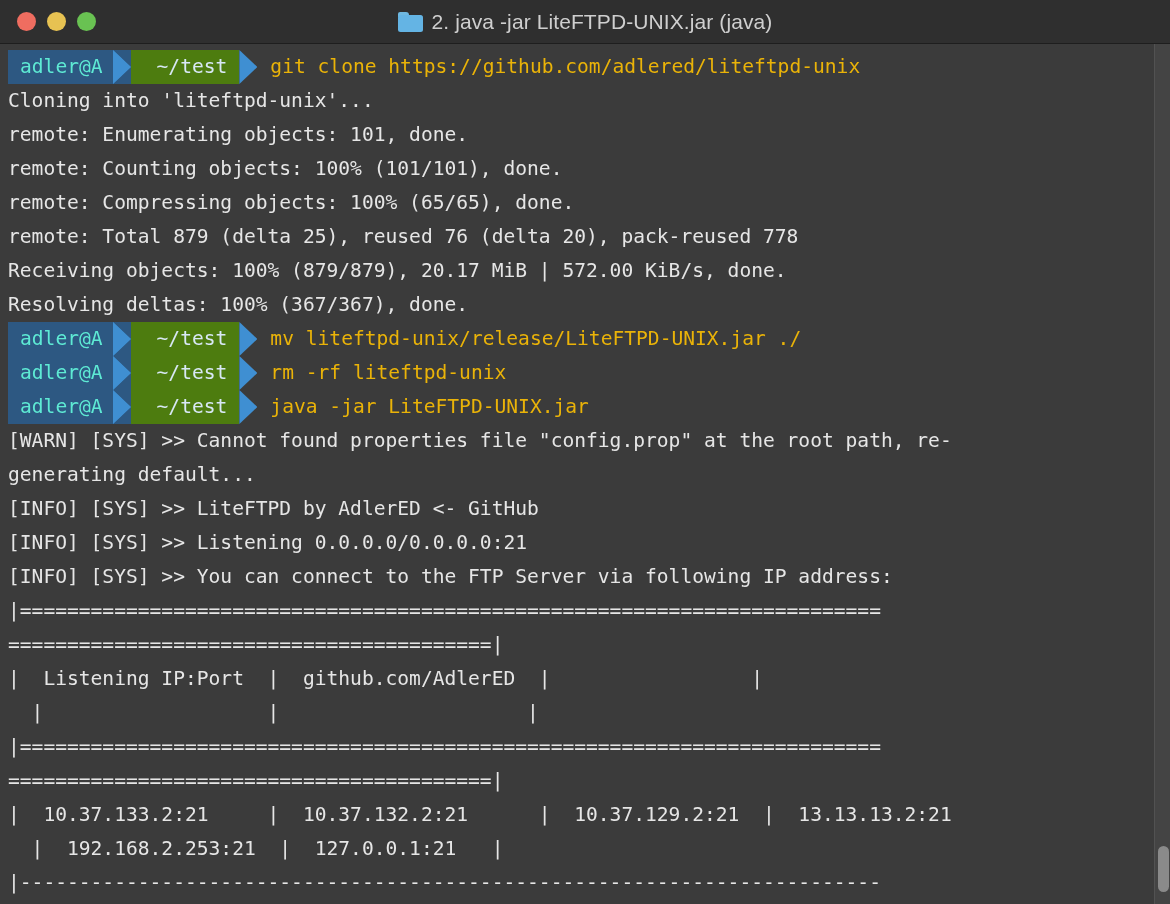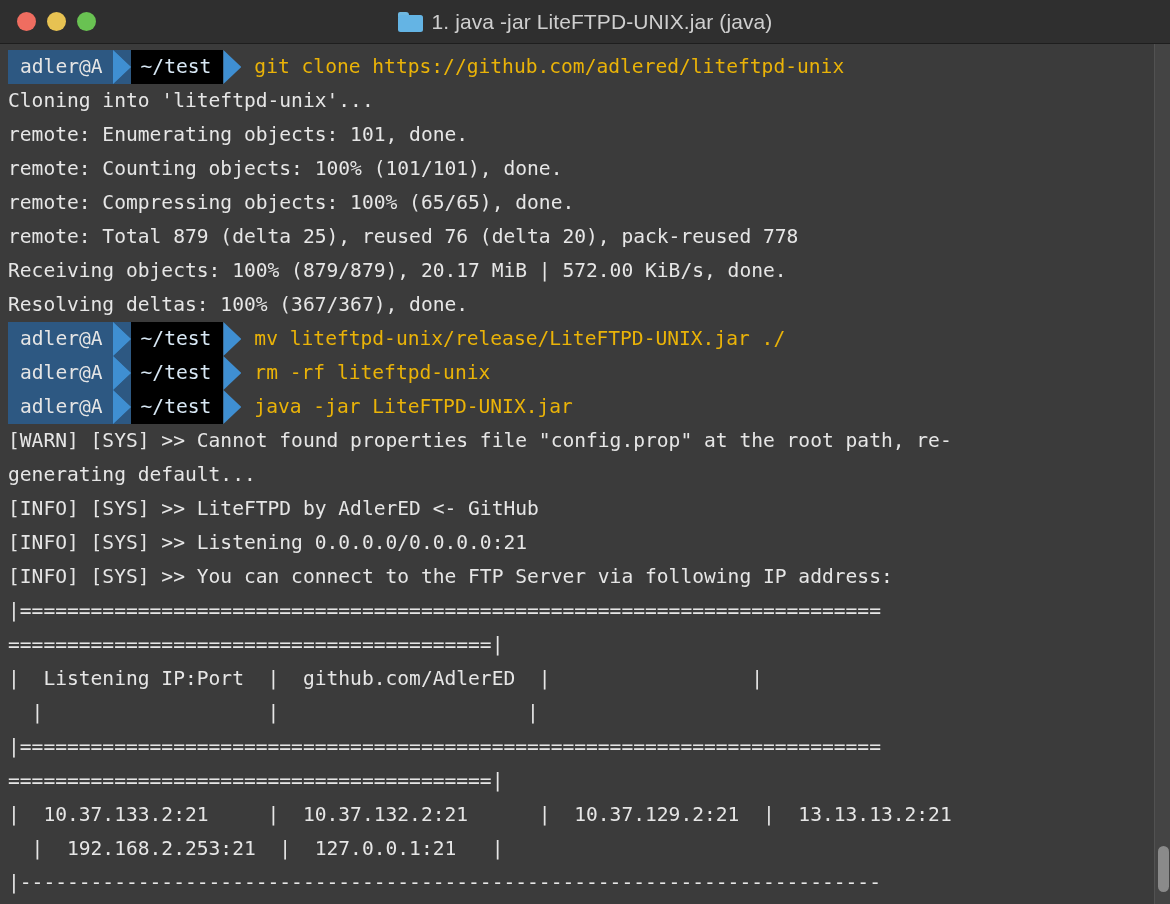--- a/index.html
+++ b/index.html
@@ -112,21 +112,21 @@
   .pl {
     display: flex;
     align-items: center;
     height: 34px;
     position: relative;
     white-space: pre;
     font-size: 19.6px;
   }
   .pl-user {
     background: #2d5882;
-    color: #e5e5e5;
+    color: #5eead4;
     padding: 0 10px 0 12px;
   }
   .pl-arrow1 {
     width: 18px;
     background: #2d5882;
     position: relative;
   }
   .pl-arrow1::after {
     content: "";
     position: absolute;
@@ -138,23 +138,23 @@
   }
   .pl-arrow1::before {
     content: "";
     position: absolute;
     top: 0; left: 0;
     width: 18px; height: 34px;
     background: #3f8fd2;
     clip-path: polygon(0 0, 0 100%, 100% 50%);
   }
   .pl-path {
-    background: #000000;
+    background: #4d7c0f;
     color: #d8e8f5;
-    padding: 0 12px 0 10px;
+    padding: 0 12px 0 26px;
   }
   .pl-arrow2 {
     width: 18px;
     position: relative;
     background: transparent;
   }
   .pl-arrow2::before {
     content: "";
     position: absolute;
     top: 0; left: 0;
@@ -199,21 +199,21 @@
     <div class="lights">
       <span class="light red"></span>
       <span class="light yellow"></span>
       <span class="light green"></span>
     </div>
     <div class="title-center">
       <span class="folder-icon">
         <span class="tab"></span>
           <span class="body"></span>
       </span>
-      <span class="title-text">1. java -jar LiteFTPD-UNIX.jar (java)</span>
+      <span class="title-text">2. java -jar LiteFTPD-UNIX.jar (java)</span>
     </div>
   </div>
 
   <div class="term">
     <div class="term-inner" id="terminal-content"><div class="prompt-line"><span class="pl pl-user">adler@A</span><span class="pl pl-arrow1"></span><span class="pl pl-path">~/test</span><span class="pl pl-arrow2"></span><span class="pl cmd">git clone https://github.com/adlered/liteftpd-unix</span></div><div class="line">Cloning into 'liteftpd-unix'...</div><div class="line">remote: Enumerating objects: 101, done.</div><div class="line">remote: Counting objects: 100% (101/101), done.</div><div class="line">remote: Compressing objects: 100% (65/65), done.</div><div class="line">remote: Total 879 (delta 25), reused 76 (delta 20), pack-reused 778</div><div class="line">Receiving objects: 100% (879/879), 20.17 MiB | 572.00 KiB/s, done.</div><div class="line">Resolving deltas: 100% (367/367), done.</div><div class="prompt-line"><span class="pl pl-user">adler@A</span><span class="pl pl-arrow1"></span><span class="pl pl-path">~/test</span><span class="pl pl-arrow2"></span><span class="pl cmd">mv liteftpd-unix/release/LiteFTPD-UNIX.jar ./</span></div><div class="prompt-line"><span class="pl pl-user">adler@A</span><span class="pl pl-arrow1"></span><span class="pl pl-path">~/test</span><span class="pl pl-arrow2"></span><span class="pl cmd">rm -rf liteftpd-unix</span></div><div class="prompt-line"><span class="pl pl-user">adler@A</span><span class="pl pl-arrow1"></span><span class="pl pl-path">~/test</span><span class="pl pl-arrow2"></span><span class="pl cmd">java -jar LiteFTPD-UNIX.jar</span></div><div class="line">[WARN] [SYS] &gt;&gt; Cannot found properties file "config.prop" at the root path, re-</div><div class="line">generating default...</div><div class="line">[INFO] [SYS] &gt;&gt; LiteFTPD by AdlerED &lt;- GitHub</div><div class="line">[INFO] [SYS] &gt;&gt; Listening 0.0.0.0/0.0.0.0:21</div><div class="line">[INFO] [SYS] &gt;&gt; You can connect to the FTP Server via following IP address:</div><div class="line">|=========================================================================</div><div class="line">=========================================|</div><div class="line">|  Listening IP:Port  |  github.com/AdlerED  |                 |</div><div class="line">  |                   |                     |</div><div class="line">|=========================================================================</div><div class="line">=========================================|</div><div class="line">|  10.37.133.2:21     |  10.37.132.2:21      |  10.37.129.2:21  |  13.13.13.2:21</div><div class="line">  |  192.168.2.253:21  |  127.0.0.1:21   |</div><div class="line">|-------------------------------------------------------------------------</div></div>
   </div>
 
   <div class="scrollbar">
     <div class="scroll-thumb"></div>
   </div>

